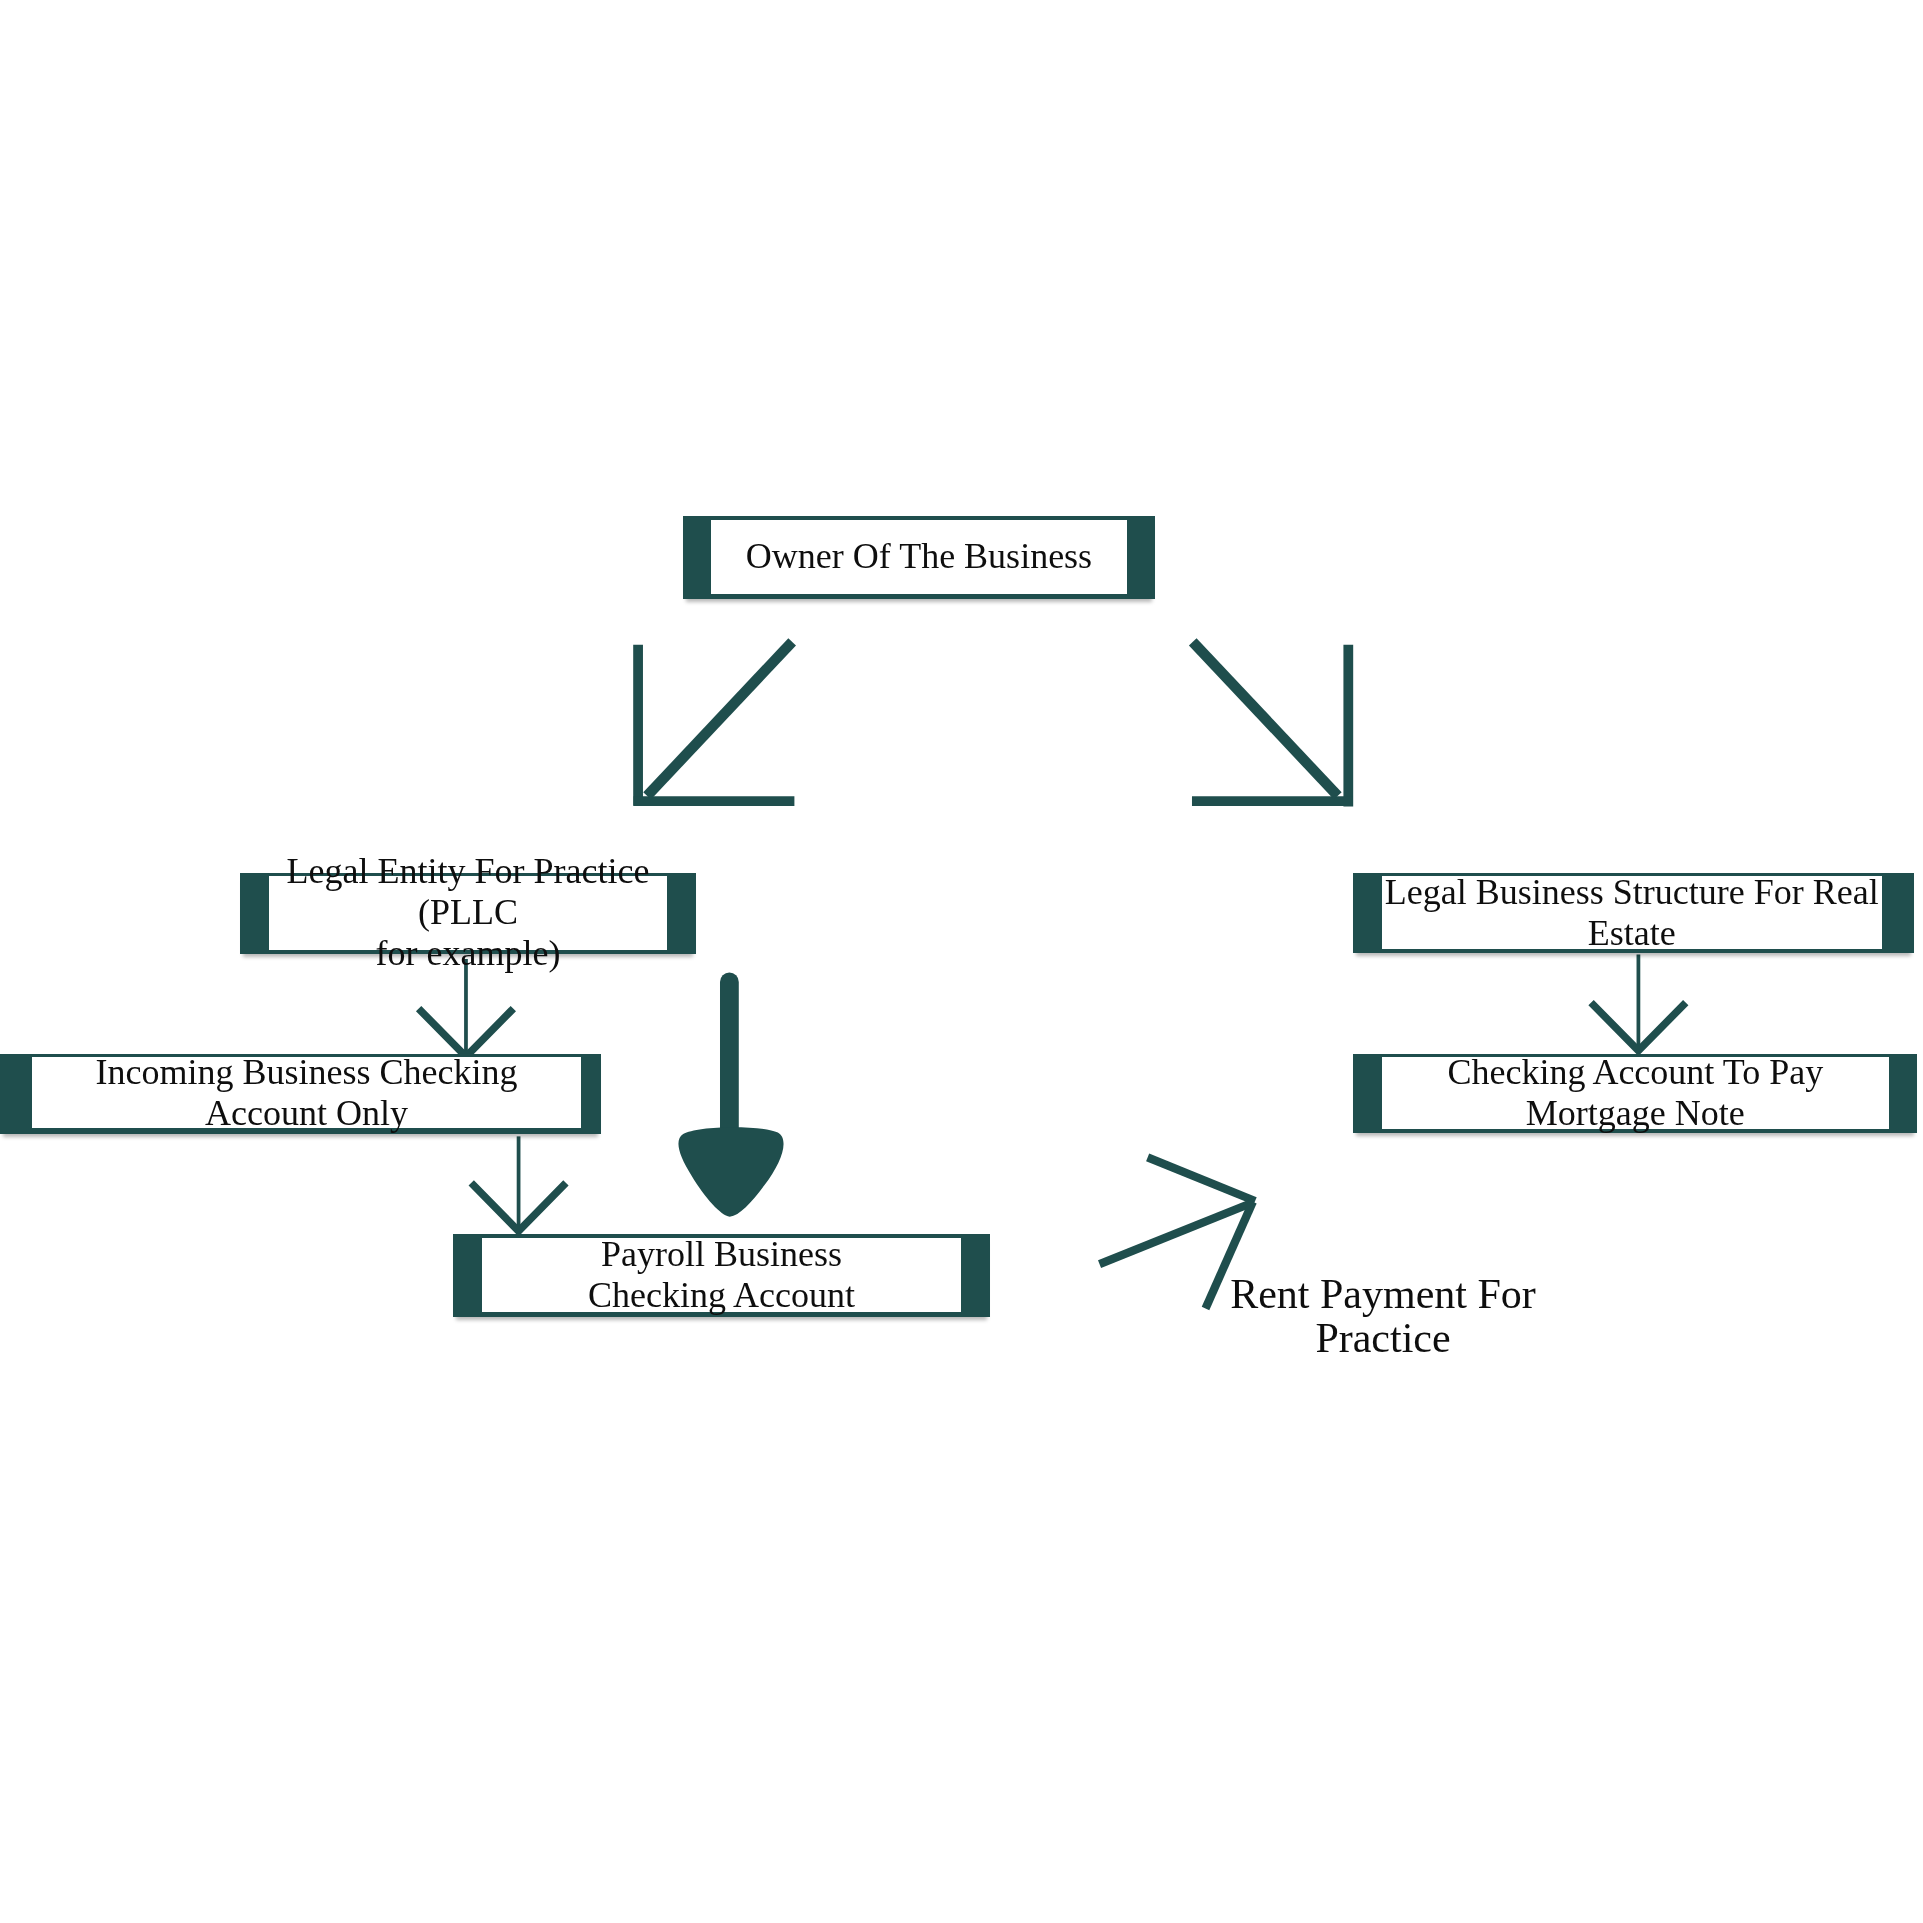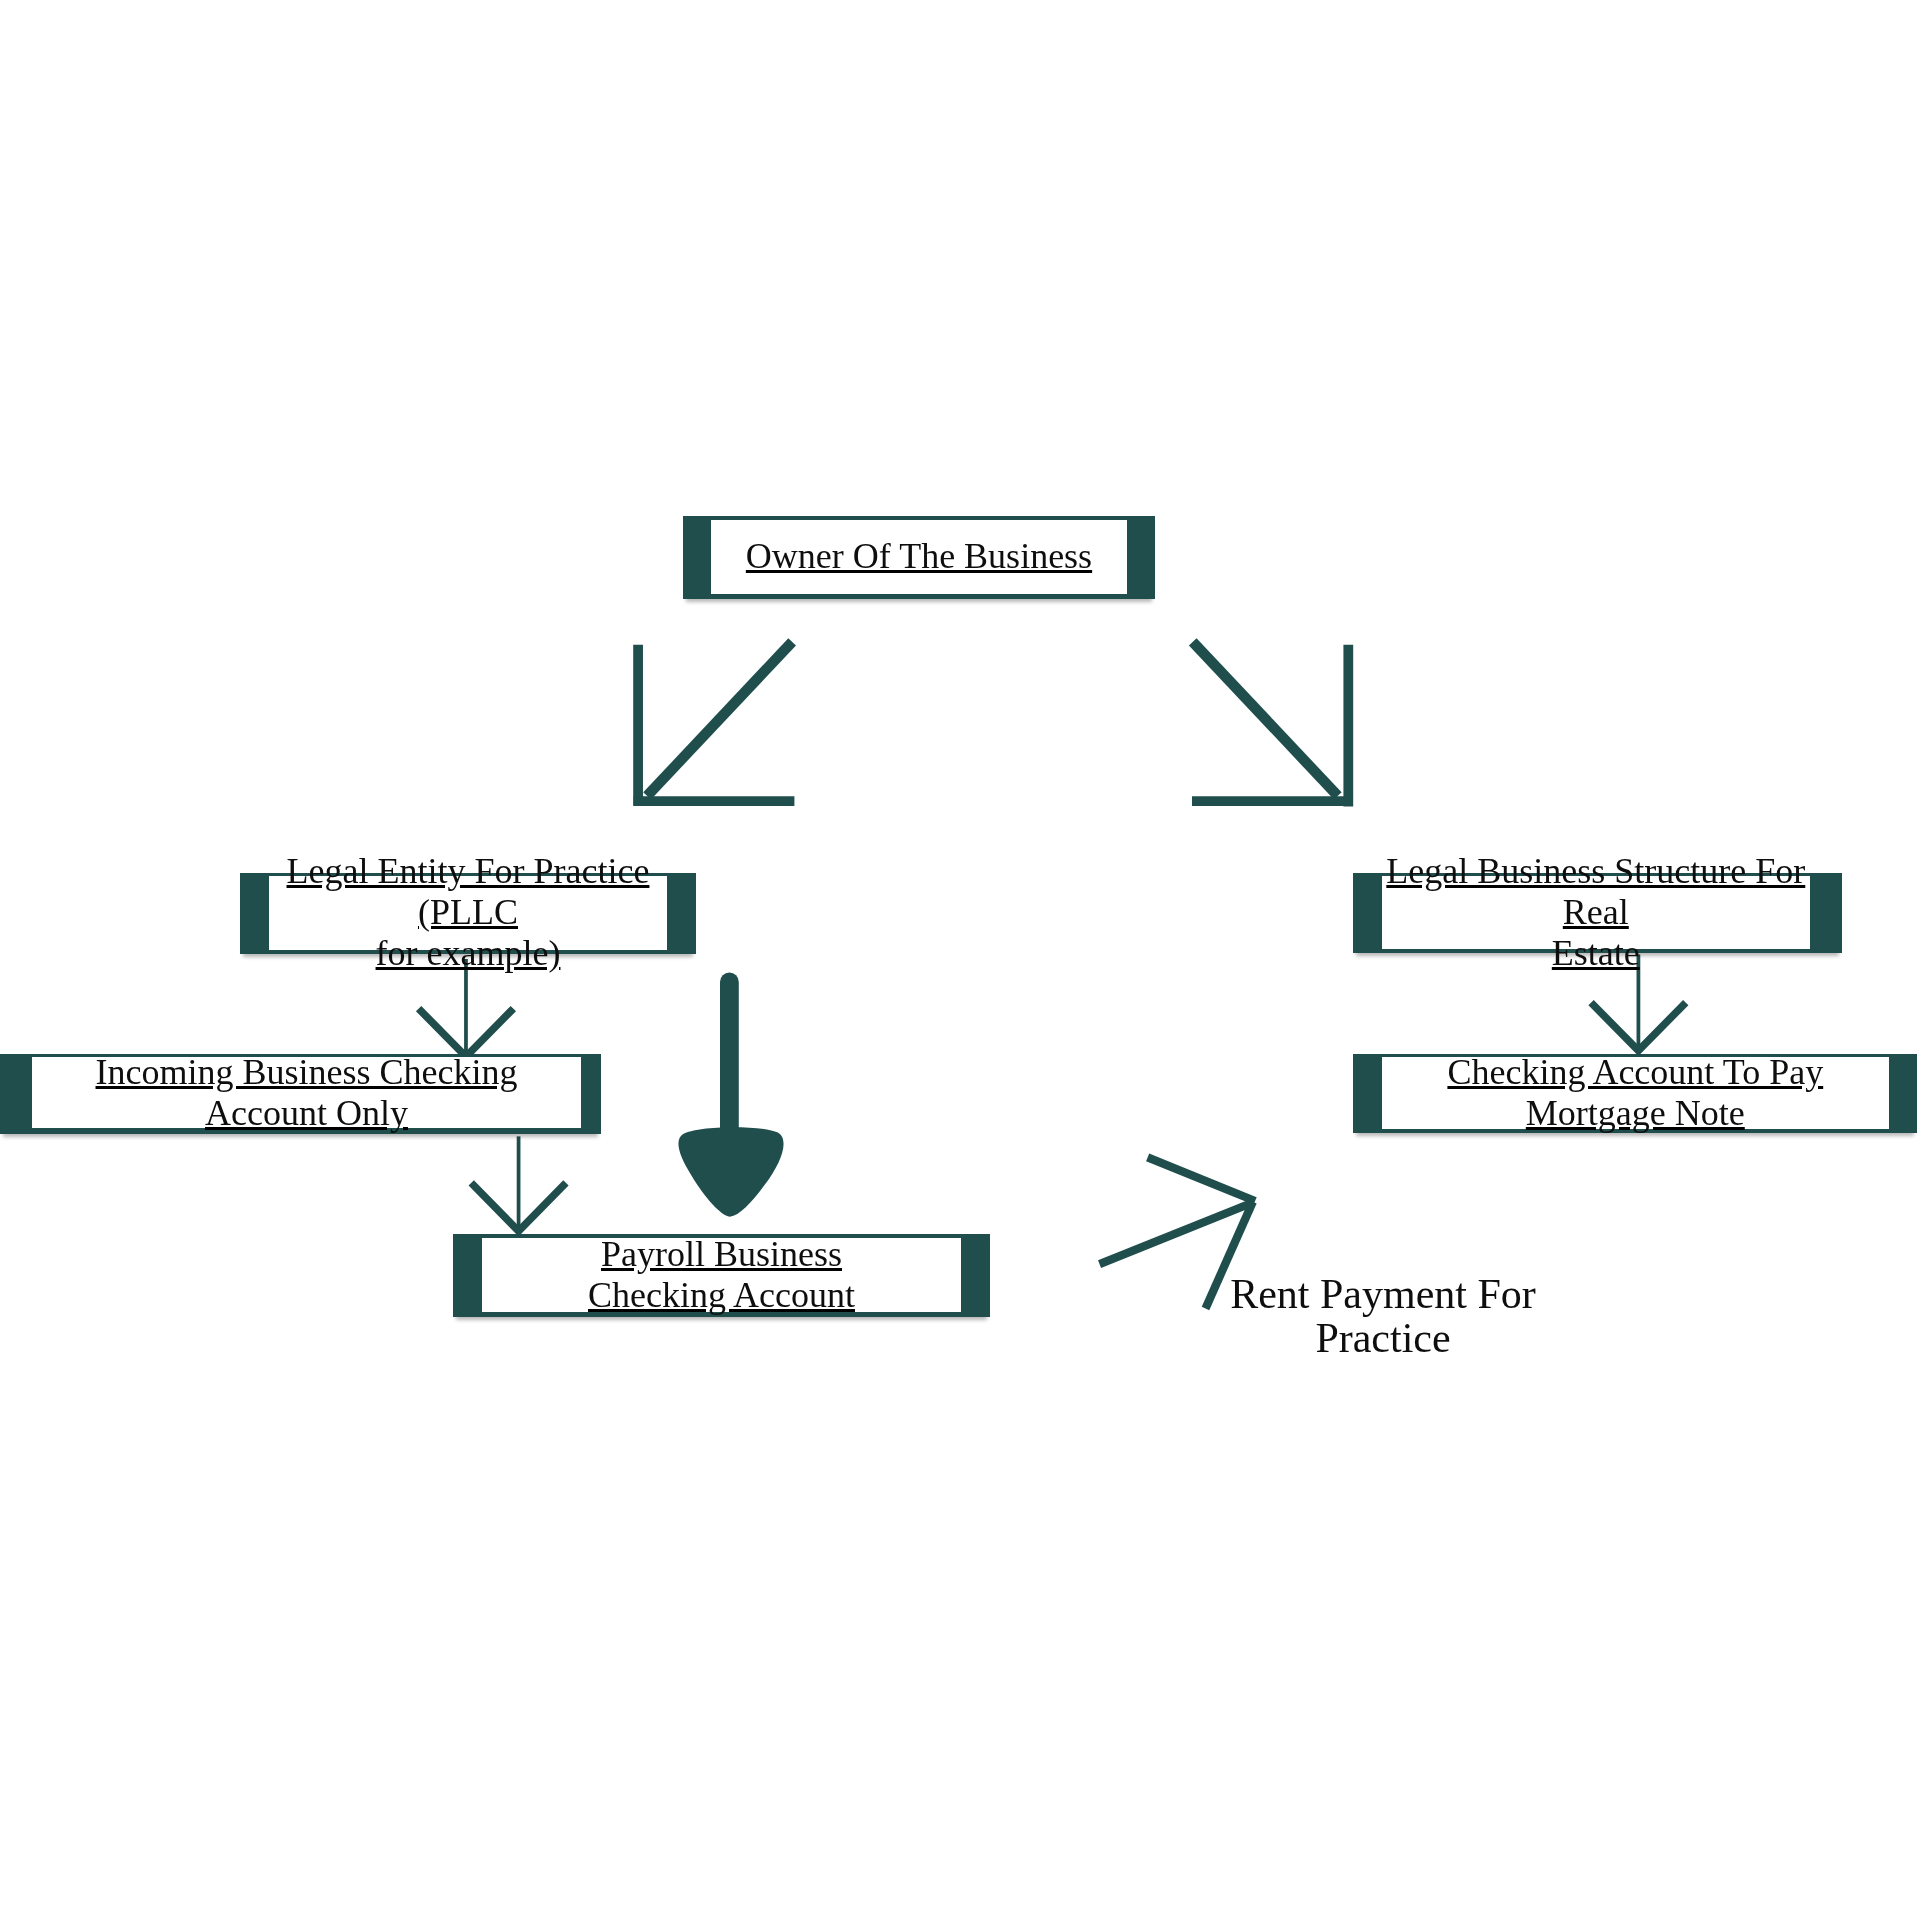--- a/index.html
+++ b/index.html
@@ -17,40 +17,39 @@
   }
   .arrows{position:absolute;left:0;top:0;width:1924px;height:1924px;}
   .arrows line,.arrows polyline{stroke:var(--accent);fill:none;}
   .arrows .filled{fill:var(--accent);stroke:none;}
   .node{
     position:absolute;
     background:var(--accent);
     display:flex;
     box-sizing:border-box;
     box-shadow:0 6px 3.8px -3px rgba(0,0,0,0.28);
-    text-decoration:underline;
   }
   .node-inner{
     flex:1;
     background:var(--paper);
     display:flex;align-items:center;justify-content:center;
     overflow:visible;
   }
   .node-label{
     white-space:pre-line;
     text-align:center;
     font-size:36px;
     line-height:41px;
     color:var(--ink);
   }
   #node-owner{left:683px;top:516px;width:472px;height:83px;padding:3.8px 28px 5.3px 28px;}
   #node-legal-entity{left:240px;top:873px;width:456px;height:81px;padding:3px 28.6px 4.5px 28.6px;}
   #node-incoming{left:0px;top:1054px;width:601px;height:80px;padding:3px 20px 6px 32px;}
   #node-payroll{left:453px;top:1234px;width:537px;height:83px;padding:3.8px 29px 5.3px 29px;}
-  #node-legal-structure{left:1353px;top:873px;width:489px;height:80px;padding:3px 32px 3.8px 28.6px;}
+  #node-legal-structure{left:1353px;top:873px;width:561px;height:80px;padding:3px 32px 3.8px 28.6px;}
   #node-mortgage{left:1353px;top:1054px;width:564px;height:79px;padding:3px 28px 3.8px 28.6px;}
   .annotation{
     position:absolute;
     white-space:pre-line;
     text-align:center;
     color:var(--ink);
   }
   #rent-annotation{left:1225px;top:1272px;width:316px;font-size:42px;line-height:44px;}
 </style>
 </head>

